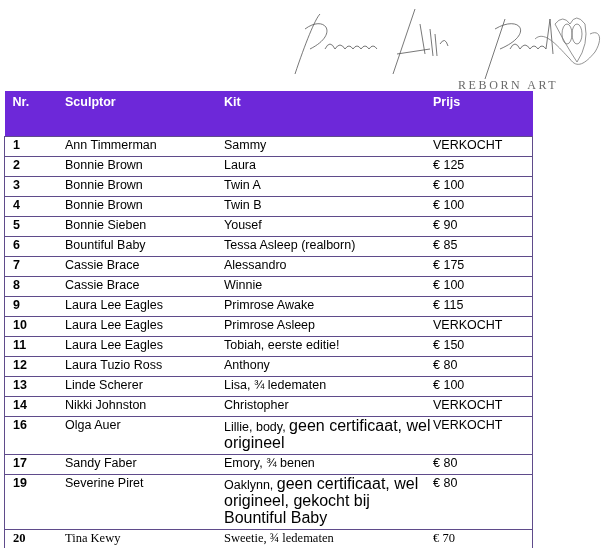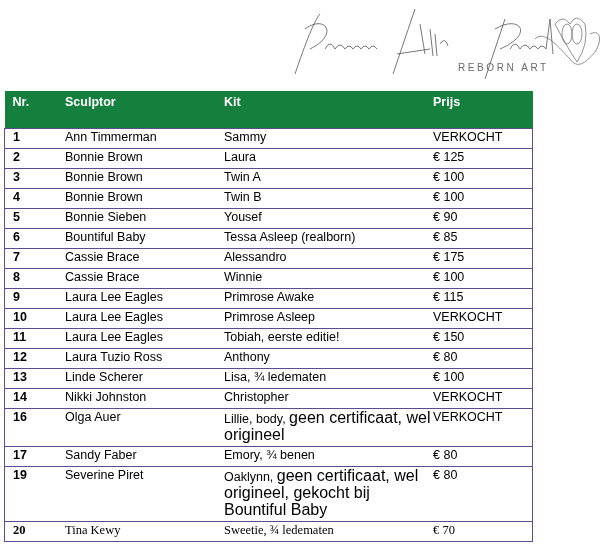--- a/index.html
+++ b/index.html
@@ -1,20 +1,20 @@
 <!DOCTYPE html>
 <html><head>
 <meta charset="utf-8">
 <style>
   html, body { margin: 0; padding: 0; background: #ffffff; }
   body { width: 606px; height: 548px; position: relative; overflow: hidden; font-family: "Liberation Sans", sans-serif; color: #000; }
   .logo { position: absolute; left: 285px; top: 4px; width: 320px; height: 80px; }
-  .logo-sub { position: absolute; left: 458px; top: 62px; font-size: 10px; letter-spacing: 2.6px; color: #6a6a6a; font-family: Liberation Sans, sans-serif; }
+  .logo-sub { position: absolute; left: 458px; top: 78px; font-size: 12px; letter-spacing: 2.6px; color: #6a6a6a; font-family: Liberation Serif, serif; }
   table.list { position: absolute; left: 4px; top: 91px; width: 529px; border-collapse: collapse; font-size: 12.5px; }
-  table.list th { background: #15803d; color: #fff; text-align: left; font-weight: bold; vertical-align: top; padding: 4px 0 0 0; height: 33px; font-size: 12.5px; }
+  table.list th { background: #6d28d9; color: #fff; text-align: left; font-weight: bold; vertical-align: top; padding: 4px 0 8px 0; height: 33px; font-size: 12.5px; }
   table.list td { border-top: 1px solid #5f4b8b; padding: 1px 0 2px 0; height: 16px; vertical-align: top; line-height: 15px; }
   table.list tr.body-row:last-child td { border-bottom: 1px solid #5f4b8b; font-family: Liberation Serif, serif; }
   table.list td:first-child, table.list th:first-child { padding-left: 8px; width: 52px; }
   table.list td:first-child { font-weight: bold; border-left: 1px solid #5f4b8b; }
   table.list td:last-child { border-right: 1px solid #5f4b8b; }
   table.list td.col-sculptor, table.list th.col-sculptor { width: 159px; }
   table.list td.col-kit, table.list th.col-kit { width: 209px; margin-left: 12px; }
   .note { font-size: 16px; line-height: 15px; }
 </style>
 </head>

